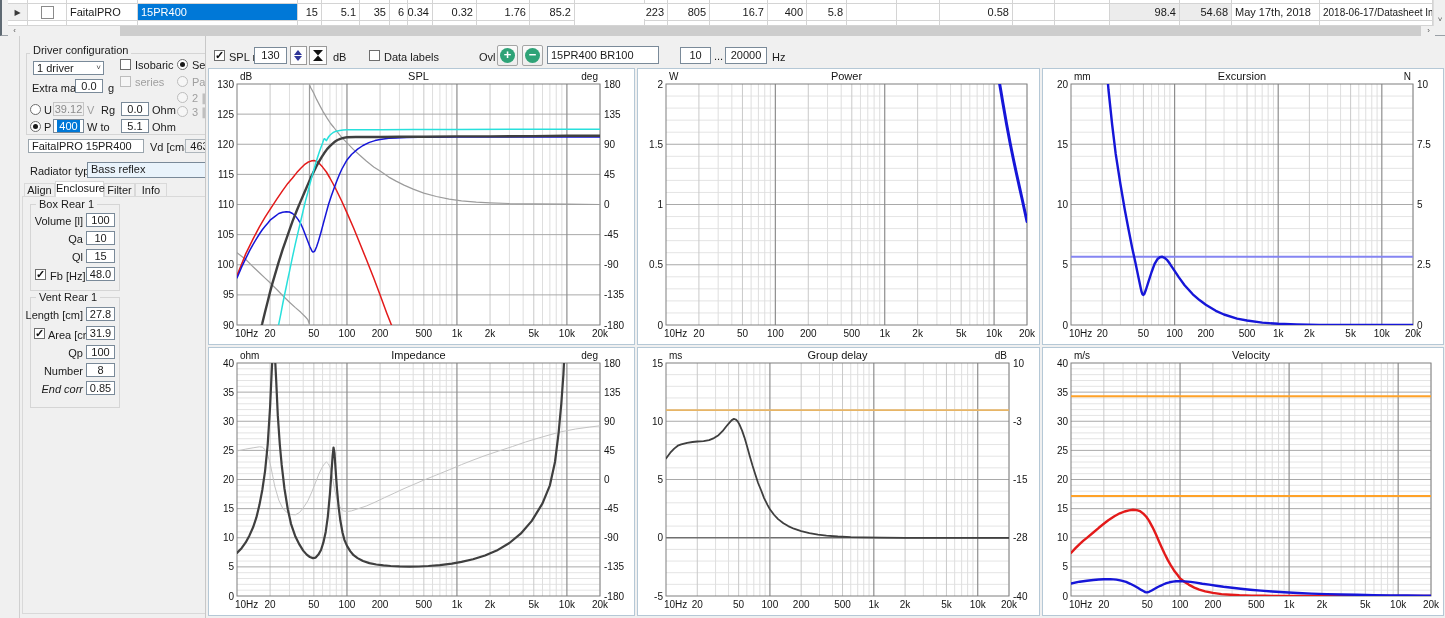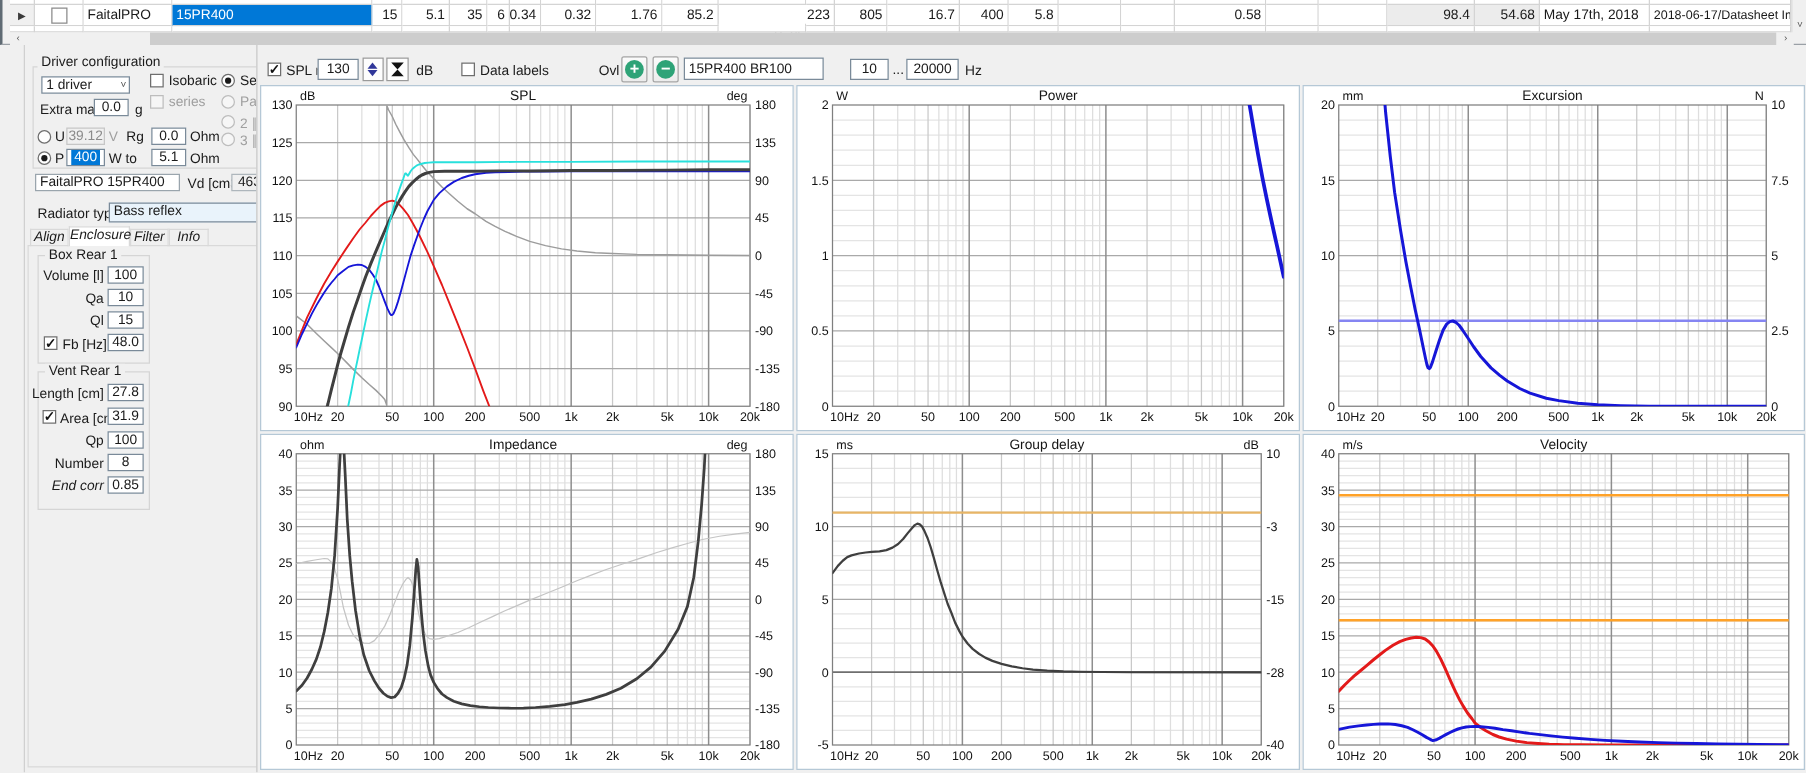--- a/index.html
+++ b/index.html
@@ -36,21 +36,21 @@
   .lbl.dis { color:#9f9f9f; }
   .lbl.r { text-align:right; }
   .cb { position:absolute; width:11px; height:11px; background:#fff; border:1px solid #6e6e6e; }
   .cb.checked::after { content:"✓"; position:absolute; left:0; top:-2px; font-size:11px; font-weight:bold; color:#111; }
   .cb.dis { border-color:#bdbdbd; background:#f6f6f6; }
   .rb { position:absolute; width:11px; height:11px; background:#fff; border:1px solid #6e6e6e; border-radius:50%; }
   .rb.on::after { content:""; position:absolute; left:2px; top:2px; width:5px; height:5px; border-radius:50%; background:#1a1a1a; }
   .rb.dis { border-color:#bdbdbd; background:#f6f6f6; }
   .combo { position:absolute; background:#fff; border:1px solid #7a8a99; font-size:11px; padding-left:3px; white-space:nowrap; overflow:hidden; }
   .combo .carr { position:absolute; right:2px; top:1px; color:#444; font-size:8px; }
-  .tab { position:absolute; border:1px solid #d9d9d9; border-bottom:none; background:#f0f0f0; text-align:center; font-size:11px;font-style:italic; }
+  .tab { position:absolute; border:1px solid #d9d9d9; border-bottom:none; background:#f0f0f0; text-align:center; font-size:11px; }
   .tab.active { background:#fff; z-index:2; }
   #tabpanel { position:absolute; left:2px; top:160px; width:201px; height:418px; border:1px solid #d9d9d9; }
 
   
   #charts { position:absolute; left:205px; top:36px; width:1240px; height:582px; background:#f0f0f0; border-left:1px solid #c8c8c8; }
   .tbtn { position:absolute; background:linear-gradient(#fbfbfb,#ececec); border:1px solid #a5a5a5; border-radius:2px; }
   .gcircle { position:absolute; left:2px; top:2px; width:15px; height:15px; border-radius:50%; background:#2ea377; color:#fff; font-size:13px; font-weight:bold; text-align:center; line-height:14px; }
   .spin { position:absolute; background:#fdfdfd; border:1px solid #9a9a9a; }
   .tri-up { position:absolute; left:3px; top:3px; width:0; height:0; border-left:4px solid transparent; border-right:4px solid transparent; border-bottom:5px solid #2f3699; }
   .tri-dn { position:absolute; left:3px; bottom:3px; width:0; height:0; border-left:4px solid transparent; border-right:4px solid transparent; border-top:5px solid #2f3699; }

